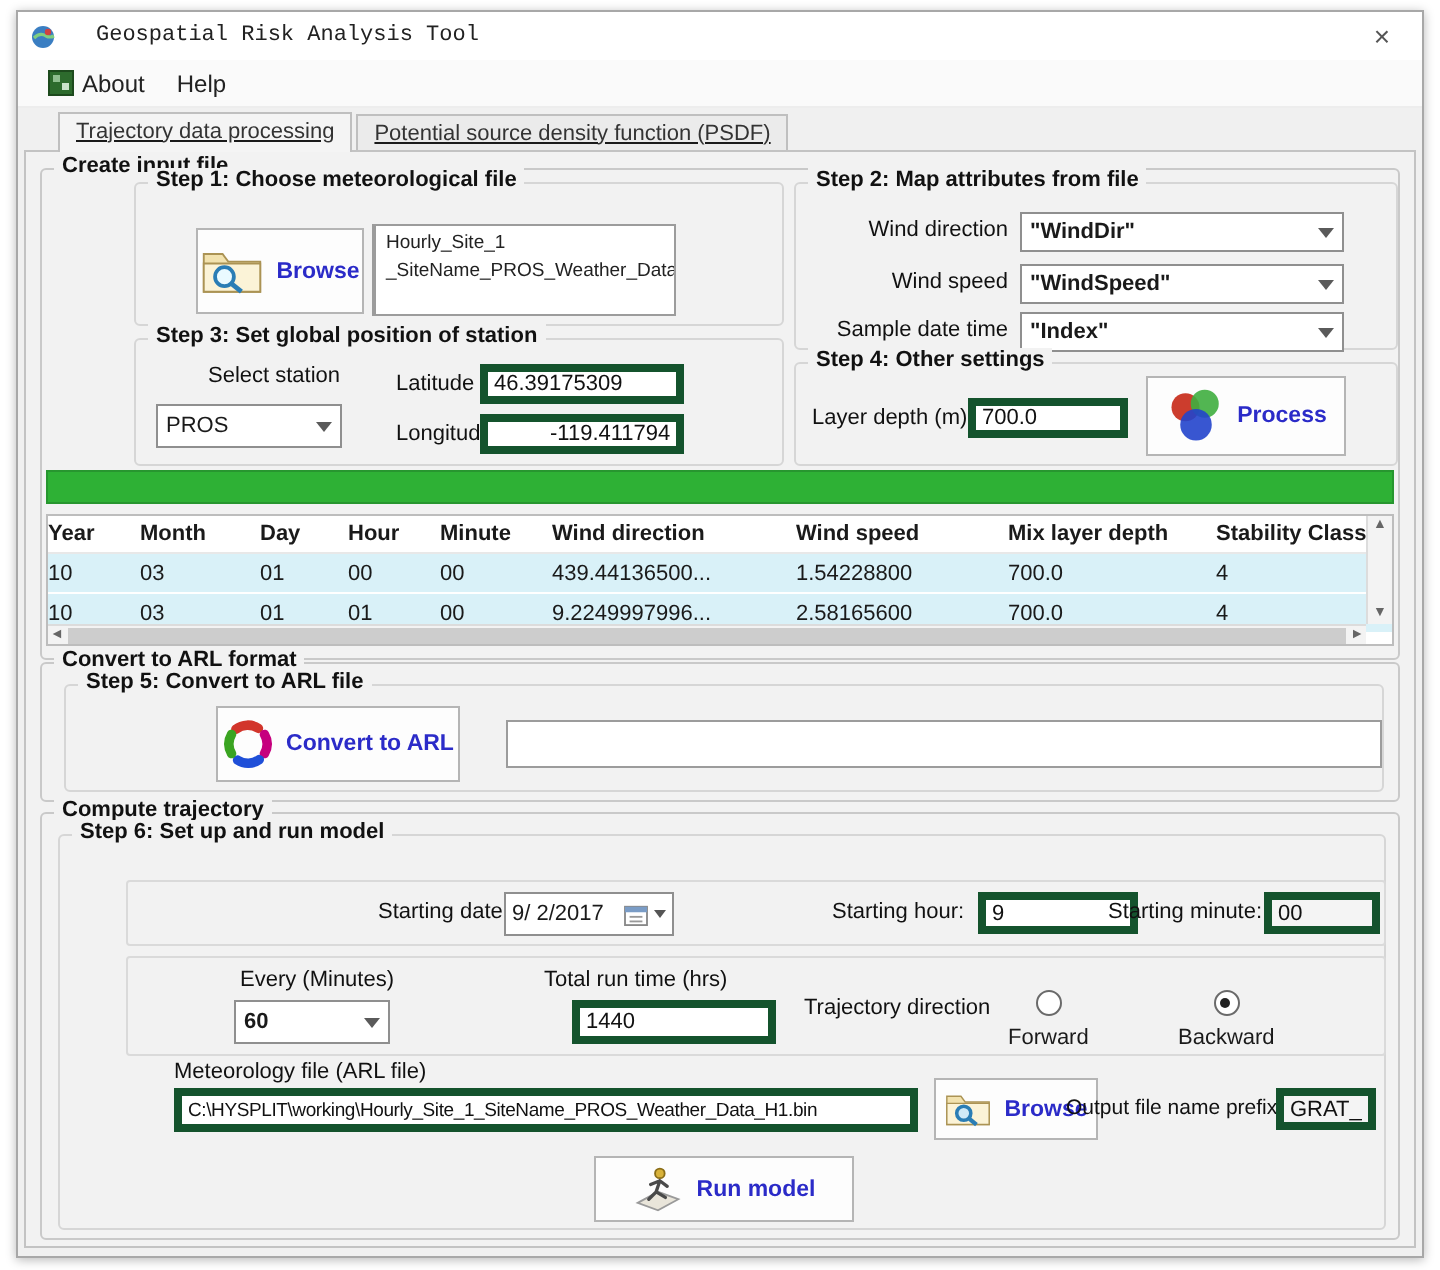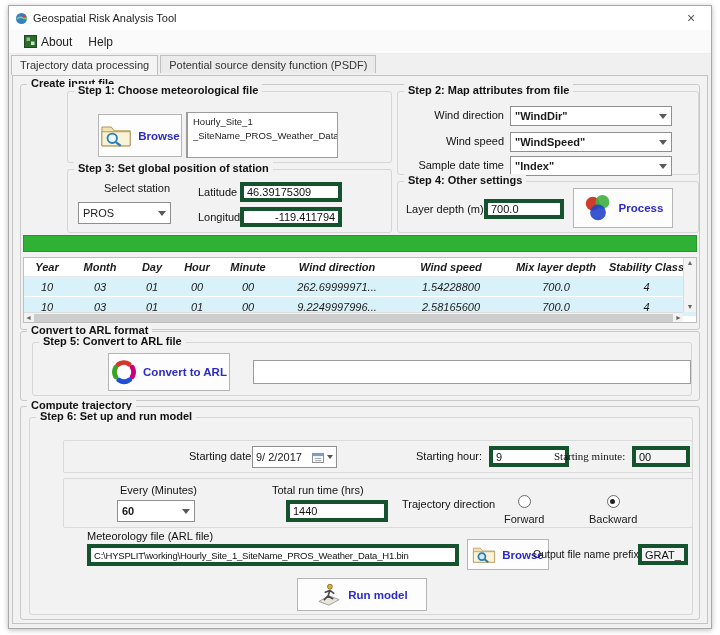--- a/index.html
+++ b/index.html
@@ -2,46 +2,46 @@
 <html style="--progress-green: #2eb135; --table-row-blue: #d9f1f8; --button-text: #2b2bc8;"><head>
 <meta charset="utf-8">
 <style>
   html,body{margin:0;padding:0;background:#fff;}
   .stage{position:relative;width:720px;height:635px;background:#fff;
          font-family:"Liberation Sans",sans-serif;font-size:11px;color:#1a1a1a;overflow:hidden;}
   .window{position:absolute;left:8px;top:5px;width:702px;height:622px;background:#f0f0f0;
           border:1px solid #a8a8a8;box-shadow:0 1px 5px rgba(0,0,0,.28);}
   
   .titlebar{position:absolute;left:0;top:0;right:0;height:24px;background:#fff;display:flex;align-items:center;padding:0 6px;box-sizing:border-box;}
-  .titlebar .ttl{margin-left:5px;font-size:11px;color:#222;}
+  .titlebar .ttl{margin-left:20px;font-size:11px;color:#222;font-family:Liberation Mono, monospace;}
   .closebtn{margin-left:auto;width:28px;height:20px;text-align:center;line-height:20px;font-size:14px;color:#555;cursor:default;}
   
   .menubar{position:absolute;left:0;top:24px;right:0;height:24px;background:#fafafa;border-bottom:1px solid #ededed;display:flex;align-items:center;padding-left:7px;box-sizing:border-box;}
   .menuitem{display:flex;align-items:center;gap:4px;padding:3px 8px;font-size:12px;color:#222;}
   
-  .tabstrip{position:absolute;left:0;top:49px;right:0;height:21px;display:flex;align-items:flex-start;padding-left:2px;box-sizing:border-box;}
+  .tabstrip{position:absolute;left:0;top:49px;right:0;height:21px;display:flex;align-items:center;padding-left:20px;box-sizing:border-box;text-decoration:underline;}
   .tab{border:1px solid #bfbfbf;border-bottom:none;background:#ebebeb;padding:3px 8px 2px 8px;font-size:11px;color:#333;margin-right:2px;}
   .tab.active{background:#f4f4f4;padding-bottom:4px;position:relative;z-index:3;}
   .tabpage{position:absolute;left:3px;right:3px;top:69px;bottom:4px;border:1px solid #c3c3c3;background:#f2f2f2;}
   
   .gbox{position:absolute;border:1px solid #c9c9c9;border-radius:3px;box-sizing:border-box;}
   .gbox>.cap{position:absolute;top:-8px;left:6px;background:#f2f2f2;padding:0 4px;font-weight:bold;font-size:11px;color:#111;white-space:nowrap;}
   .lbl{position:absolute;font-size:11px;color:#111;white-space:nowrap;}
   .inp{position:absolute;background:#fff;border:4px solid #14532d;font-family:"Liberation Sans",sans-serif;font-size:11px;color:#111;padding:1px 3px;box-sizing:border-box;}
   .combo{position:absolute;background:#fff;border:1px solid #8f8f8f;box-sizing:border-box;display:flex;align-items:center;padding:0 4px;font-size:11px;}
   .combo .val{flex:1;white-space:nowrap;overflow:hidden;}
   .combo .arr{width:0;height:0;border-left:4px solid transparent;border-right:4px solid transparent;border-top:5px solid #5a5a5a;margin-left:3px;}
   .combo.boldval .val{font-weight:bold;}
   .btn{position:absolute;background:#fdfdfd;border:1px solid #b5b5b5;display:flex;align-items:center;justify-content:center;gap:6px;box-sizing:border-box;cursor:default;}
   .btn .blab{color:var(--button-text,#2b2bc8);font-weight:bold;font-size:11.5px;}
   
   .greenbar{position:absolute;background:var(--progress-green,#2eb135);border:1px solid #27962f;box-sizing:border-box;}
   .wtable{position:absolute;background:#fff;border:1px solid #bdbdbd;box-sizing:border-box;overflow:hidden;}
   .thead{display:flex;height:18px;align-items:center;background:#fff;border-bottom:1px solid #e8e8e8;}
-  .cell{box-sizing:border-box;text-align:center;font-size:11px;white-space:nowrap;overflow:hidden;font-style:italic;}
+  .cell{box-sizing:border-box;font-size:11px;white-space:nowrap;overflow:hidden;}
   .cell.th{font-weight:bold;}
   .trow{display:flex;height:19px;align-items:center;background:var(--table-row-blue,#d9f1f8);border-bottom:1px solid #fff;}
   .c0{width:46px}.c1{width:60px}.c2{width:44px}.c3{width:46px}.c4{width:56px}
   .c5{width:122px}.c6{width:106px}.c7{width:104px}.c8{width:77px}
   .vsb{position:absolute;right:0;top:0;bottom:10px;width:13px;background:#f3f3f3;border-left:1px solid #dcdcdc;display:flex;flex-direction:column;justify-content:space-between;align-items:center;box-sizing:border-box;}
   .hsb{position:absolute;left:0;right:13px;bottom:0;height:10px;background:#f3f3f3;border-top:1px solid #dcdcdc;display:flex;align-items:center;box-sizing:border-box;}
   .hthumb{flex:1;height:8px;background:#cdcdcd;margin:0 1px;}
   .sarr{font-size:7px;color:#666;line-height:8px;padding:1px;}
   .progress{position:absolute;background:#fff;border:1px solid #9c9c9c;box-sizing:border-box;}
   .panel{position:absolute;border:1px solid #dadada;border-radius:2px;box-sizing:border-box;}
@@ -170,21 +170,21 @@
               <div class="cell th c7">Mix layer depth</div>
               <div class="cell th c8">Stability Class</div>
             </div>
        <div>
               <div class="trow">
                 <div class="cell c0">10</div>
                 <div class="cell c1">03</div>
                 <div class="cell c2">01</div>
                 <div class="cell c3">00</div>
                 <div class="cell c4">00</div>
-                <div class="cell c5">262.69999971...</div>
+                <div class="cell c5">439.44136500...</div>
                 <div class="cell c6">1.54228800</div>
                 <div class="cell c7">700.0</div>
                 <div class="cell c8">4</div>
               </div>
               <div class="trow">
                 <div class="cell c0">10</div>
                 <div class="cell c1">03</div>
                 <div class="cell c2">01</div>
                 <div class="cell c3">01</div>
                 <div class="cell c4">00</div>
@@ -237,21 +237,21 @@
            <svg width="12" height="11" viewBox="0 0 13 12" style="margin-left:auto">
                   <rect x="0.5" y="1.5" width="12" height="10" fill="#fff" stroke="#888"></rect>
                   <rect x="0.5" y="1.5" width="12" height="3" fill="#7a9cc6"></rect>
                   <line x1="3" y1="7" x2="10" y2="7" stroke="#999"></line>
                   <line x1="3" y1="9.5" x2="10" y2="9.5" stroke="#999"></line>
                 </svg>
            <span class="arr" style="border-left:3.5px solid transparent;border-right:3.5px solid transparent;border-top:4px solid #555;width:0;height:0;display:inline-block;"></span>
          </div>
          <span class="lbl" style="left:352px;top:9px;">Starting hour:</span>
          <input class="inp" style="left: 425px; top: 5px; width: 80px; height: 21px;" value="9">
-         <span class="lbl" style="left:490px;top:9px;font-family:Liberation Serif, serif;">Starting minute:</span>
+         <span class="lbl" style="left:490px;top:9px;">Starting minute:</span>
          <input class="inp minute-ro" style="left: 568px; top: 5px; width: 58px; height: 21px;" value="00">
        </div>
 
        <div class="panel" style="left:33px;top:60px;width:630px;height:50px;">
          <span class="lbl" style="left:56px;top:5px;">Every (Minutes)</span>
          <div class="combo" style="left:53px;top:21px;width:78px;height:22px;">
            <span class="val" style="font-weight:bold">60</span>
            <span class="arr"></span>
          </div>
          <span class="lbl" style="left:208px;top:5px;">Total run time (hrs)</span>

